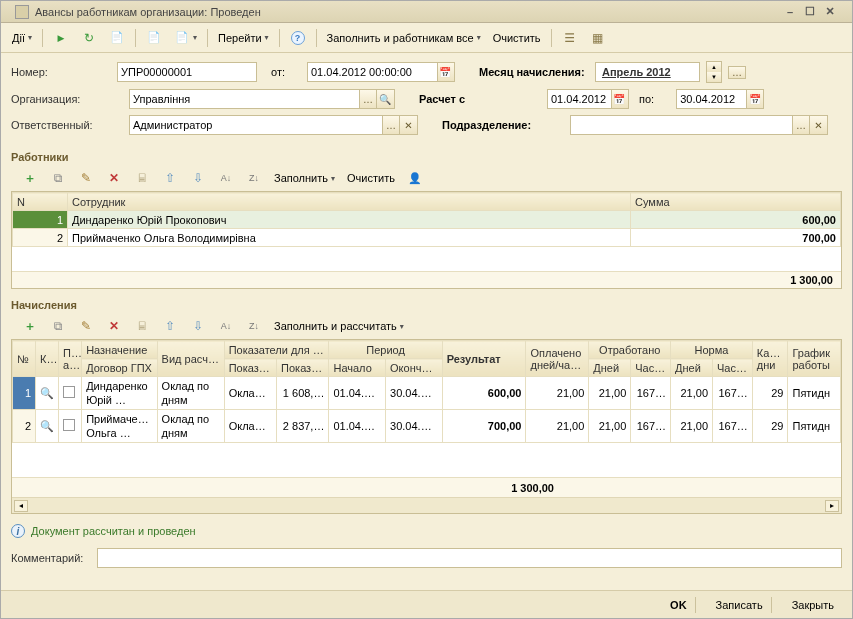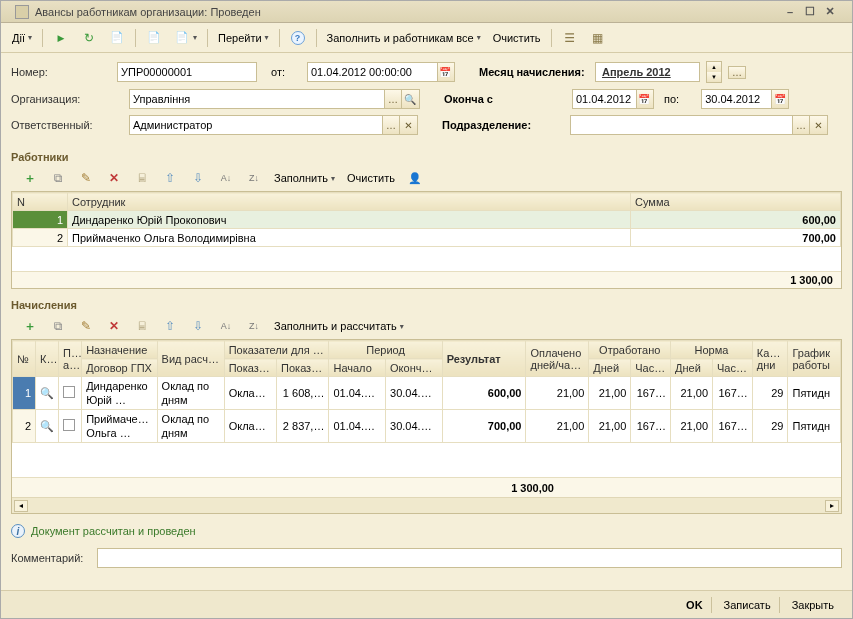--- a/index.html
+++ b/index.html
@@ -178,21 +178,21 @@
   }
   .footer {
     margin-top: auto;
     border-top: 1px solid #d5cba8;
     background: #efe8cd;
     height: 28px;
     display: flex;
     align-items: center;
     justify-content: flex-end;
     padding: 0 10px;
-    gap: 4px;
+    gap: 12px;
   }
   .footer .btn {
     padding: 2px 8px;
     cursor: pointer;
     border-right: 1px solid #cbc19c;
   }
   .footer .btn:last-child { border-right: none; }
   .footer .btn.bold { font-weight: bold; }
   .scroll-gutter {
     height: 16px;
@@ -300,25 +300,25 @@
     <span class="month-val">Апрель 2012</span>
     <span class="spin-col">
       <span class="spin-btn">▲</span>
       <span class="spin-btn">▼</span>
     </span>
     <span class="fld-btn">…</span>
   </div>
   <div class="form-row">
     <span class="lbl">Организация:</span>
     <span class="fld-wrap">
-      <input class="fld" style="width: 255px;" value="Управління">
+      <input class="fld" style="width: 230px;" value="Управління">
       <span class="fld-btn">…</span>
       <span class="fld-btn">🔍</span>
     </span>
-    <span class="lbl2">Оконча с</span>
+    <span class="lbl2">Расчет с</span>
     <span class="fld-wrap">
       <input class="fld" style="width: 64px;" value="01.04.2012">
       <span class="fld-btn">📅</span>
     </span>
     <span class="lbl-po">по:</span>
     <span class="fld-wrap">
       <input class="fld" style="width: 70px;" value="30.04.2012">
       <span class="fld-btn">📅</span>
     </span>
   </div>

